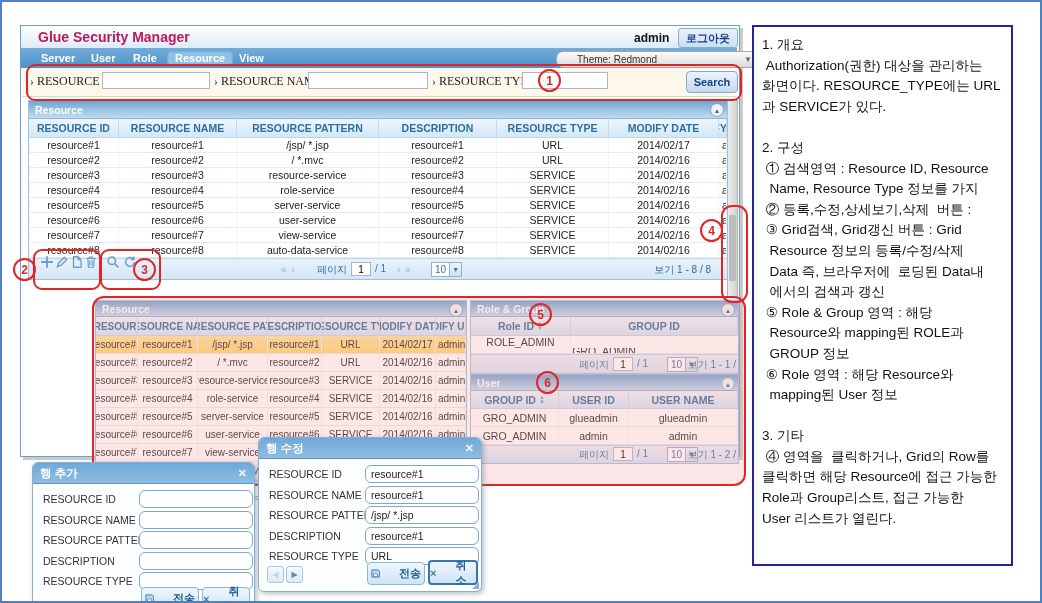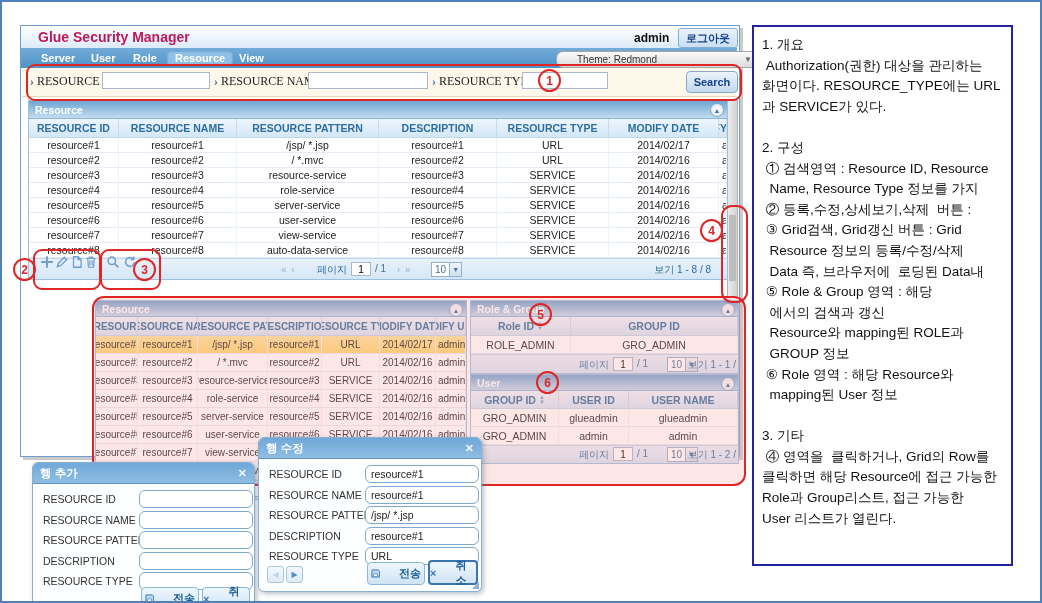--- a/index.html
+++ b/index.html
@@ -79,21 +79,21 @@
   .g-mini .th:nth-child(4),.g-mini .td:nth-child(4){width:54px;}
   .g-mini .th:nth-child(5),.g-mini .td:nth-child(5){width:58px;}
   .g-mini .th:nth-child(6),.g-mini .td:nth-child(6){width:56px;}
   .g-mini .th:nth-child(7),.g-mini .td:nth-child(7){flex:1;}
   .g-mini .td:nth-child(7){justify-content:flex-start;padding-left:2px;}
   .g-mini .gbody .tr{height:17px;}
   .g-mini .ghead{height:18px;}
   
   .g-role .th:nth-child(1),.g-role .td:nth-child(1){width:100px;}
   .g-role .th:nth-child(2),.g-role .td:nth-child(2){flex:1;}
-  .g-role .ghead{height:18px;} .g-role .gbody .tr{height:17px;}
+  .g-role .ghead{height:18px;} .g-role .gbody .tr{height:17px;flex-direction:column;}
   .g-user .th:nth-child(1),.g-user .td:nth-child(1){width:88px;}
   .g-user .th:nth-child(2),.g-user .td:nth-child(2){width:70px;}
   .g-user .th:nth-child(3),.g-user .td:nth-child(3){flex:1;}
   .g-user .ghead{height:17px;} .g-user .gbody .tr{height:17px;}
   
   .tbicon{position:absolute;width:14px;height:14px;z-index:26;}
   
   .strip{left:727px;top:100px;width:9px;height:196px;background:linear-gradient(90deg,#ececec,#d2d2d2);
          border:1px solid #b3b3b3;z-index:4;}
   .strip .seg{position:absolute;left:1px;right:1px;top:58%;height:34%;background:#bdbdbd;}
@@ -595,22 +595,22 @@
       <div class="nline">화면이다. RESOURCE_TYPE에는 URL</div>
       <div class="nline">과 SERVICE가 있다.</div>
       <div class="nline"></div>
       <div class="nline">2. 구성</div>
       <div class="nline"> ① 검색영역 : Resource ID, Resource</div>
       <div class="nline">  Name, Resource Type 정보를 가지</div>
       <div class="nline"> ② 등록,수정,상세보기,삭제  버튼 :</div>
       <div class="nline"> ③ Grid검색, Grid갱신 버튼 : Grid</div>
       <div class="nline">  Resource 정보의 등록/수정/삭제</div>
       <div class="nline">  Data 즉, 브라우저에  로딩된 Data내</div>
+      <div class="nline">  에서의 검색과 갱신</div>
       <div class="nline"> ⑤ Role &amp; Group 영역 : 해당</div>
-      <div class="nline">  에서의 검색과 갱신</div>
       <div class="nline">  Resource와 mapping된 ROLE과</div>
       <div class="nline">  GROUP 정보</div>
       <div class="nline"> ⑥ Role 영역 : 해당 Resource와</div>
       <div class="nline">  mapping된 User 정보</div>
       <div class="nline"></div>
       <div class="nline">3. 기타</div>
       <div class="nline"> ④ 영역을  클릭하거나, Grid의 Row를</div>
       <div class="nline">클릭하면 해당 Resource에 접근 가능한</div>
       <div class="nline">Role과 Group리스트, 접근 가능한</div>
       <div class="nline">User 리스트가 열린다.</div>

